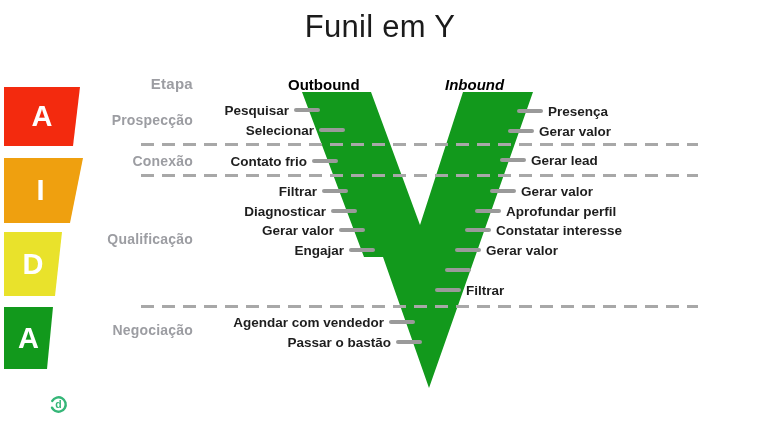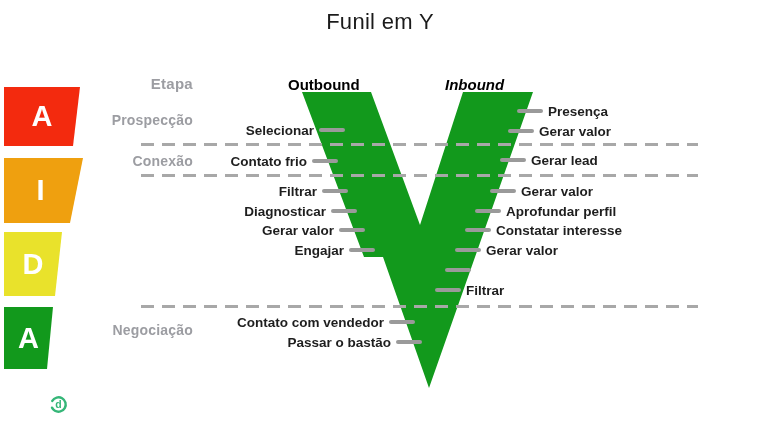--- a/index.html
+++ b/index.html
@@ -3,21 +3,21 @@
 <meta charset="utf-8">
 <style>
   html,body{margin:0;padding:0;background:#fff;}
   .canvas{
     position:relative;width:760px;height:428px;background:#ffffff;overflow:hidden;
     font-family:"Liberation Sans","DejaVu Sans",sans-serif;
   }
   
   .title{
     position:absolute;top:9px;left:0;width:100%;text-align:center;
-    font-size:22px;font-weight:500;letter-spacing:.3px;color:#1b1b1b;
+    font-size:31px;font-weight:500;letter-spacing:.3px;color:#1b1b1b;
   }
   
   .colhead{position:absolute;top:76px;width:110px;text-align:left;font-size:15px;font-weight:700;color:#000000;z-index:4;}
   .colhead.outbound{left:288px;}
   .colhead.inbound{left:445px;font-style:italic;}
   .etapa{
     position:absolute;top:75px;right:567px;width:150px;text-align:right;
     font-size:15px;font-weight:700;color:#9c9da2;letter-spacing:.3px;
   }
   
@@ -87,26 +87,31 @@
   <div class="aida b4" style="background: rgb(18, 153, 28);">
     <span>A</span>
   </div>
 
   <div class="etapa">Etapa</div>
   <div class="colhead outbound">Outbound</div>
   <div class="colhead inbound">Inbound</div>
 
   <div class="stage st1">Prospecção</div>
   <div class="stage st2">Conexão</div>
+  <div class="stage st3">Qualificação</div>
   <div class="stage st4">Negociação</div>
 
   <div class="dash d1"></div>
   <div class="dash d2"></div>
   <div class="dash d3"></div>
 
+  <div class="step ol1">
+      <span>Pesquisar</span>
+      <span class="tick"></span>
+    </div>
   <div class="step ol2">
       <span>Selecionar</span>
       <span class="tick"></span>
     </div>
   <div class="step ol3">
       <span>Contato frio</span>
       <span class="tick"></span>
     </div>
   <div class="step ol4">
       <span>Filtrar</span>
@@ -118,21 +123,21 @@
     </div>
   <div class="step ol6">
       <span>Gerar valor</span>
       <span class="tick"></span>
     </div>
   <div class="step ol7">
       <span>Engajar</span>
       <span class="tick"></span>
     </div>
   <div class="step ol8">
-      <span>Contato com vendedor</span>
+      <span>Agendar com vendedor</span>
       <span class="tick"></span>
     </div>
   <div class="step ol9">
       <span>Passar o bastão</span>
       <span class="tick"></span>
     </div>
 
   <div class="step il1">
       <span class="tick"></span>
       <span>Presença</span>

